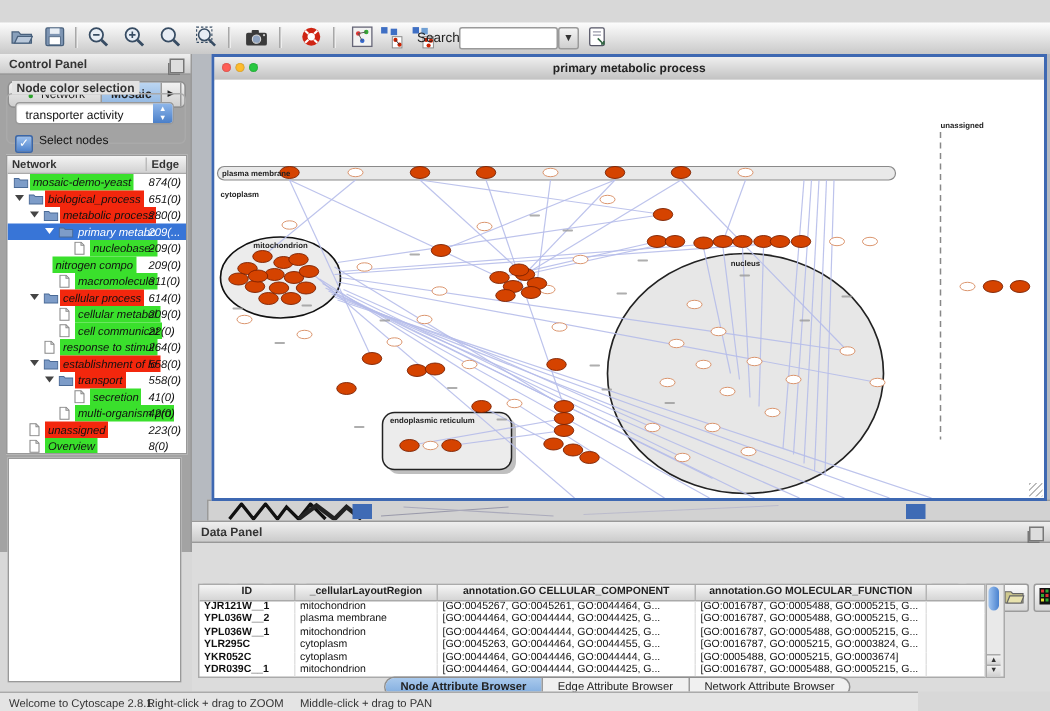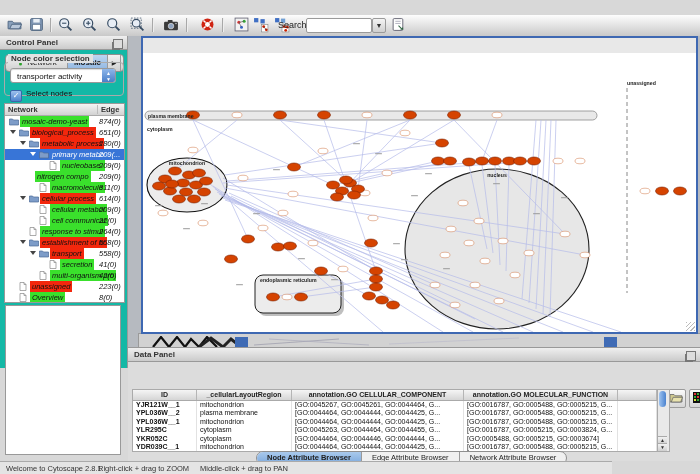--- a/index.html
+++ b/index.html
@@ -13,21 +13,21 @@
   .titlebar .title{position:absolute;left:0;right:0;top:2px;text-align:center;font-size:9px;font-weight:bold;color:#222;}
   
   .toolbar{position:absolute;left:0;top:15px;width:700px;height:21px;background:linear-gradient(#fdfdfd,#c9c9c9);border-bottom:1px solid #8a8a8a;}
   .tbtn{position:absolute;top:2px;width:18px;height:17px;border:none;background:transparent;padding:0;margin:0;}
   .tsep{position:absolute;top:3px;width:1px;height:14px;background:#a8a8a8;box-shadow:1px 0 0 #eee;}
   .searchlbl{position:absolute;top:5px;left:278px;font-size:9px;color:#222;}
   .searchbox{position:absolute;top:3px;left:306px;width:64px;height:13px;background:#fff;border:1px solid #9a9a9a;border-radius:2px;}
   .searchbox input{position:absolute;left:1px;top:0;width:60px;height:11px;border:none;outline:none;font-size:8px;background:transparent;}
   .searcharrow{position:absolute;top:3px;left:372px;width:12px;height:13px;background:linear-gradient(#f4f4f4,#cfcfcf);border:1px solid #9a9a9a;border-radius:2px;font-size:7px;color:#333;text-align:center;line-height:13px;}
   
-  .cpanel{position:absolute;left:0;top:36px;width:127px;height:332px;background:#14b8a6;border-right:1px solid #9a9a9a;}
+  .cpanel{position:absolute;left:0;top:36px;width:127px;height:332px;background:#a3a3a3;border-right:1px solid #9a9a9a;}
   .phead{position:absolute;left:0;top:0;width:100%;height:14px;background:linear-gradient(#efefef,#cbcbcb);border-bottom:1px solid #999;font-size:8px;font-weight:bold;color:#333;line-height:14px;padding-left:6px;box-sizing:border-box;}
   .phead .flicon{position:absolute;right:4px;top:3px;width:8px;height:8px;border:1px solid #777;background:#ddd;box-shadow:-2px 2px 0 -1px #777;}
   .cp-tabs{position:absolute;left:5px;top:18px;width:117px;height:16px;border:1px solid #8f8f8f;border-radius:4px;background:linear-gradient(#f2f2f2,#cfcfcf);display:flex;overflow:hidden;}
   .cp-tab{flex:0 0 auto;font-size:8px;color:#222;line-height:16px;text-align:center;border-right:1px solid #9a9a9a;box-sizing:border-box;}
   .cp-tab.sel{background:linear-gradient(#bcd6f2,#8db4e0);font-weight:bold;}
   .cp-tab .ticon{display:inline-block;vertical-align:-1px;margin-right:2px;}
   .groupbox{position:absolute;left:4px;top:26px;width:118px;height:32px;border:1px solid #aaa;border-radius:4px;}
   .grouplbl{position:absolute;left:8px;top:18px;font-size:8px;font-weight:bold;color:#333;background:#e2e2e2;padding:0 3px;}
   .dropdown{position:absolute;left:10px;top:32px;width:106px;height:15px;background:#fff;border:1px solid #999;border-radius:3px;font-size:8px;line-height:15px;color:#111;padding-left:6px;box-sizing:border-box;box-shadow:inset 0 1px 1px rgba(0,0,0,.15);}
   .dropdown .cap{position:absolute;right:0;top:0;width:13px;height:13px;border-radius:0 2px 2px 0;background:linear-gradient(#8fb7ea,#4a7fc9);color:#fff;font-size:5px;line-height:6px;text-align:center;padding-top:1px;box-sizing:border-box;}
@@ -342,20 +342,26 @@
         <polyline points="14,11 22,1 30,11 38,1 46,11 52,3 60,11 68,1 78,11" fill="none" stroke="#111" stroke-width="2.2"></polyline>
         <polyline points="60,11 72,2 84,11 92,3 102,11" fill="none" stroke="#222" stroke-width="3"></polyline>
         <rect x="96" y="1" width="13" height="10" fill="#3f6bb5"></rect>
         <rect x="465" y="1" width="13" height="10" fill="#3f6bb5"></rect>
         <line x1="115" y1="9" x2="200" y2="3" stroke="#99a" stroke-width="0.7"></line>
         <line x1="130" y1="3" x2="230" y2="9" stroke="#aab" stroke-width="0.7"></line>
         <line x1="250" y1="8" x2="380" y2="2" stroke="#bbc" stroke-width="0.7"></line>
       </svg>
     </div>
     <div class="netwin">
+      <div class="nw-title">
+        <span class="light red l1"></span>
+        <span class="light yellow l2"></span>
+        <span class="light green l3"></span>
+        <div class="title">primary metabolic process</div>
+      </div>
       <div class="nw-canvas">
         <svg id="netsvg" width="553" height="279" viewBox="0 0 553 279">
             <ellipse cx="44" cy="132" rx="40" ry="27" fill="#ececec" stroke="#111" stroke-width="1.1"></ellipse>
             <ellipse cx="354" cy="196" rx="92" ry="80" fill="#e7e7e7" stroke="#222" stroke-width="1.1"></ellipse>
             <rect x="115" y="225" width="86" height="38" rx="8" fill="rgba(0,0,0,0.25)"></rect>
             <rect x="112" y="222" width="86" height="38" rx="8" fill="#ececec" stroke="#222" stroke-width="1"></rect>
             <rect x="2" y="58" width="452" height="9" rx="4.5" fill="#e9e9e9" stroke="#8a8a8a" stroke-width="0.8"></rect>
             <line x1="484" y1="35" x2="484" y2="240" stroke="#888" stroke-width="1" stroke-dasharray="4 3"></line>
             <line x1="70" y1="133" x2="300" y2="279" stroke="#b6bdea" stroke-width="0.8" opacity="0.9"></line>
             <line x1="72" y1="136" x2="330" y2="279" stroke="#b6bdea" stroke-width="0.8" opacity="0.9"></line>

